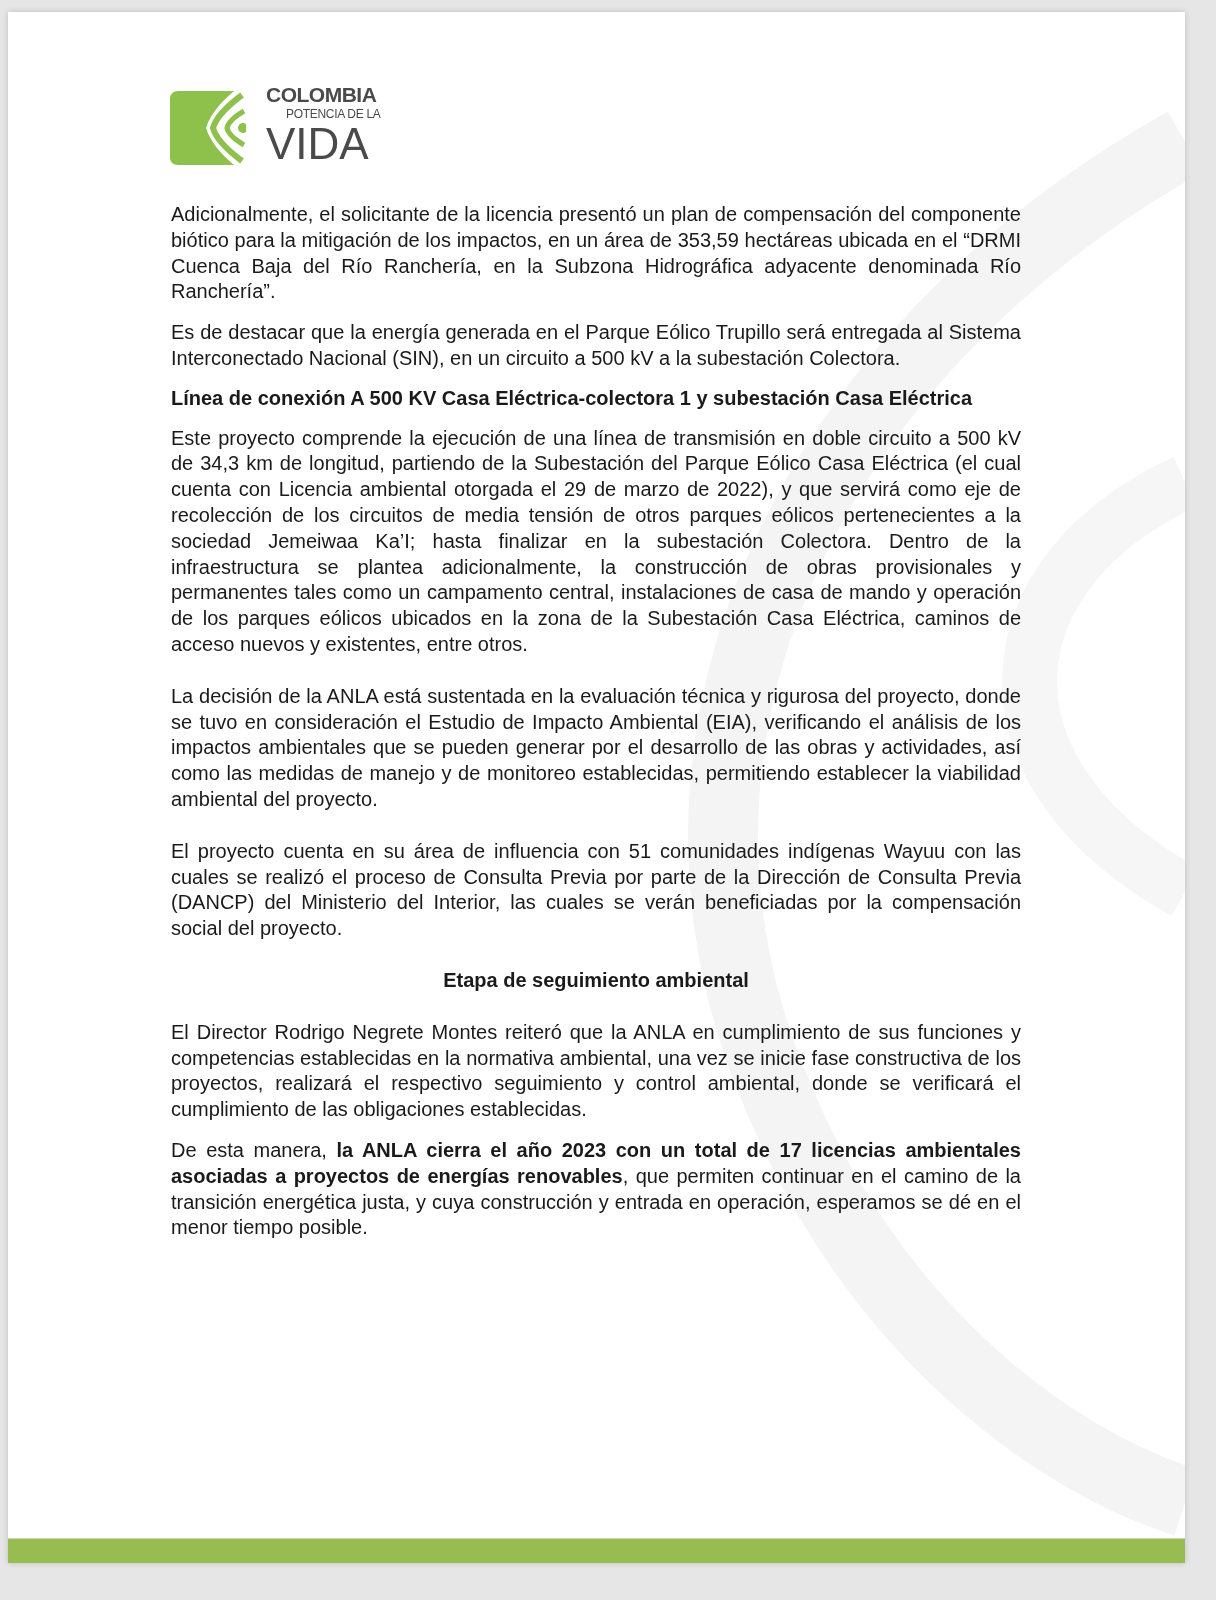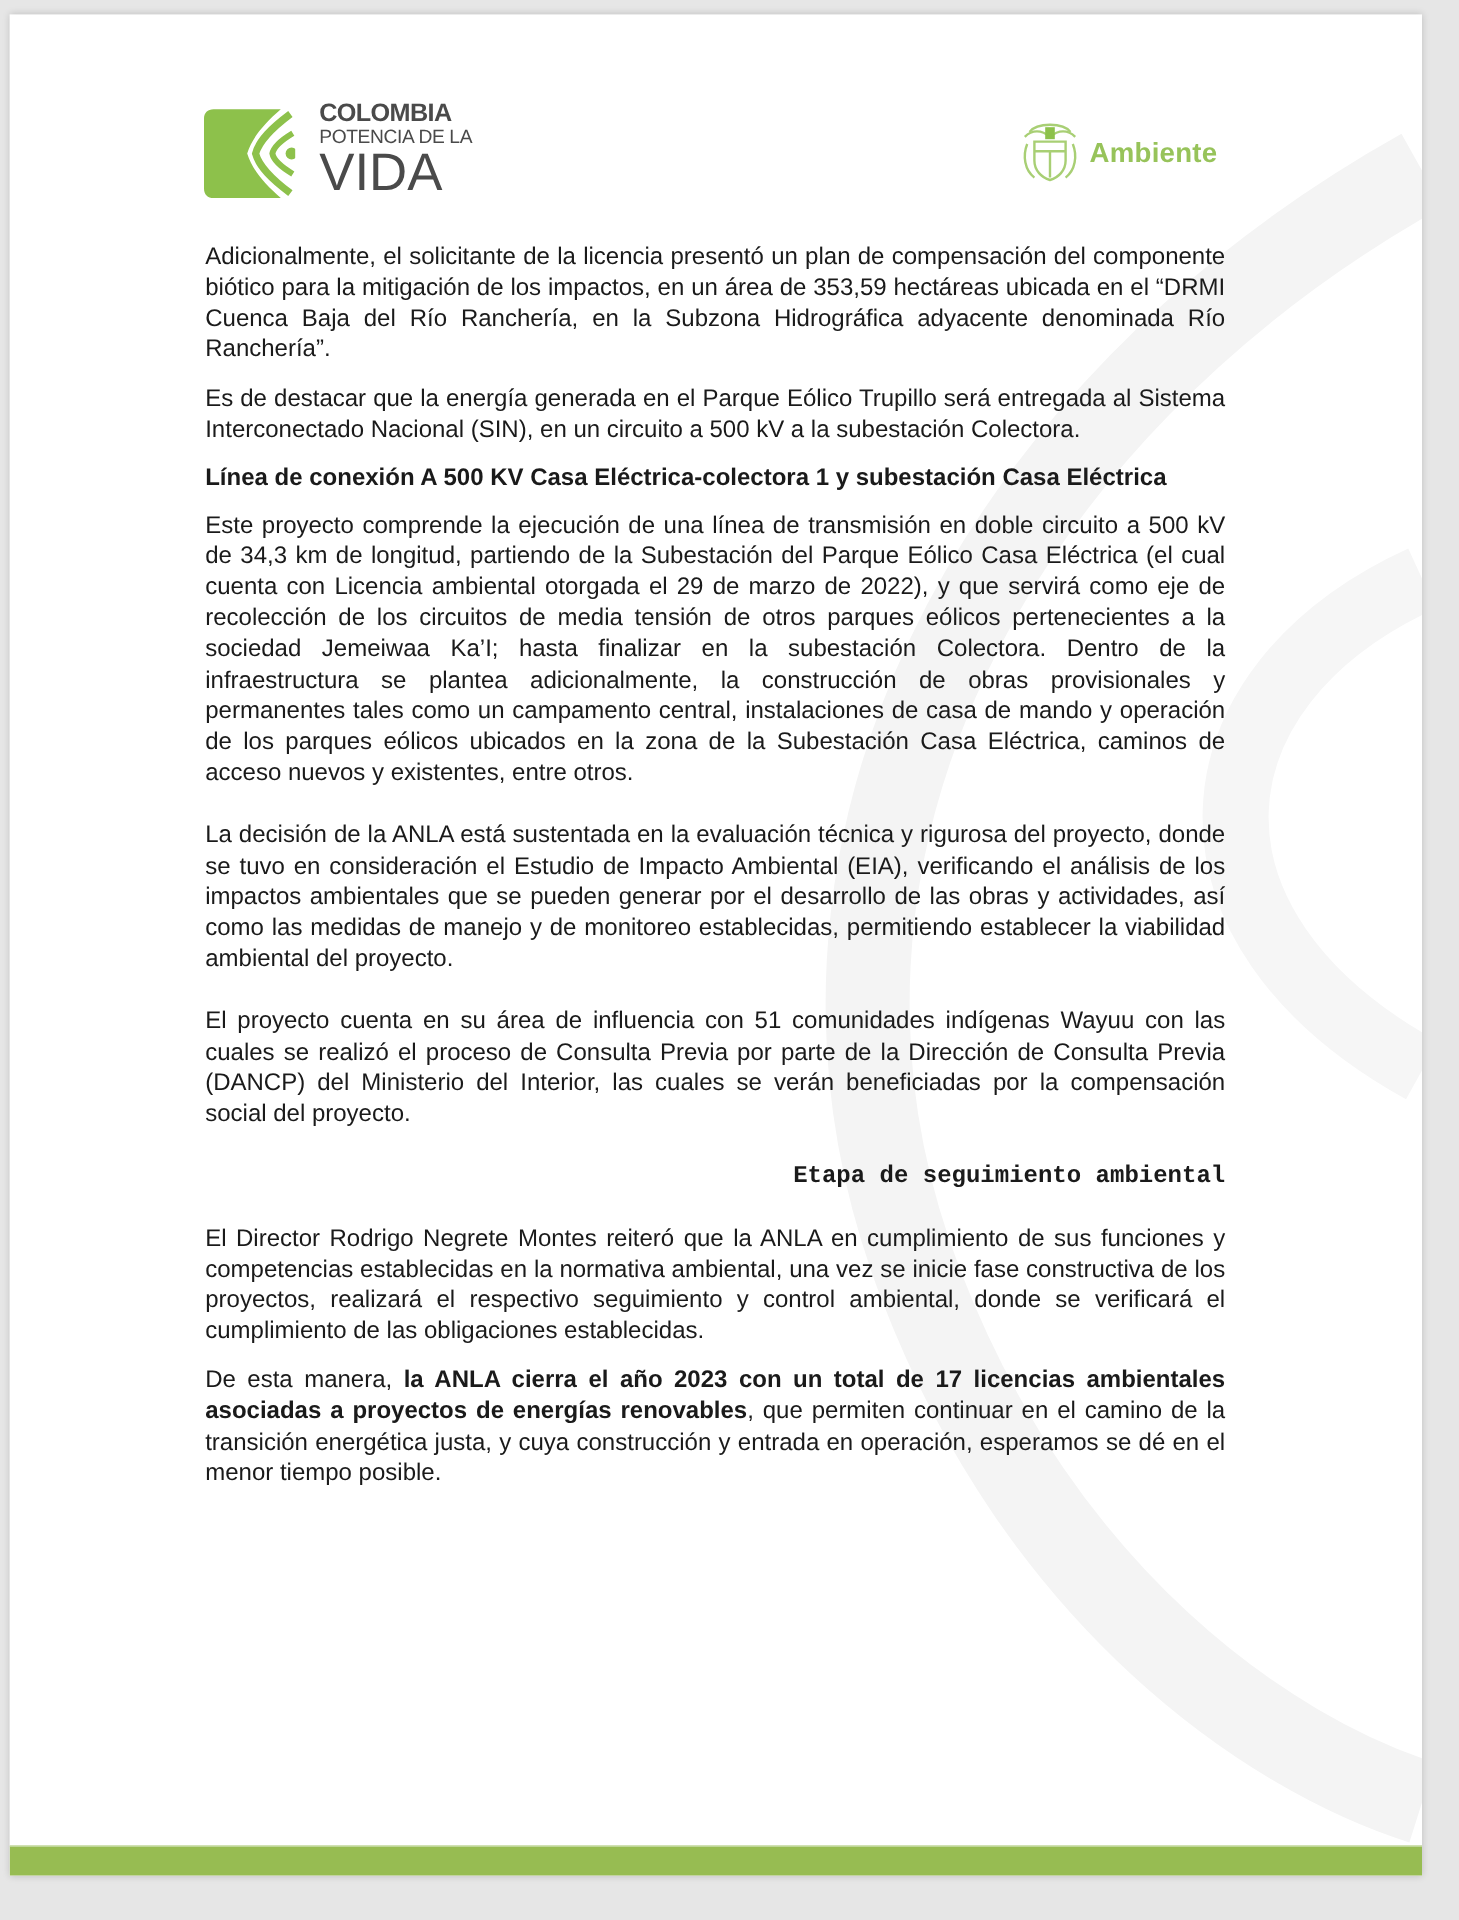--- a/index.html
+++ b/index.html
@@ -10,37 +10,37 @@
   .page {
     position:absolute; left:8px; top:12px; width:1177px; height:1551px;
     background:#ffffff; box-shadow:0 0 6px rgba(0,0,0,0.18); overflow:hidden;
   }
   .watermark { position:absolute; left:0; top:0; width:1177px; height:1551px; pointer-events:none; }
   .header { position:absolute; left:0; top:0; width:100%; height:170px;padding-left:17px; }
   .logo-left { position:absolute; left:160px; top:64px; width:230px; height:95px; }
   .logo-mark { position:absolute; left:0; top:13px; width:78px; height:78px; }
   .logo-text { position:absolute; left:98px; top:8px; color:#4a4a4a; }
   .lt-1 { font-weight:bold; font-size:21px; letter-spacing:-0.5px; line-height:22px; display:block; }
-  .lt-2 { font-size:16px; line-height:17px; display:block; letter-spacing:-0.3px; }
+  .lt-2 { font-size:12px; line-height:17px; display:block; letter-spacing:-0.3px;margin-left:20px; }
   .lt-3 { font-weight:normal; font-size:44px; line-height:42px; display:block; letter-spacing:0px; }
   .logo-right { position:absolute; left:842px; top:88px; height:54px; display:flex; align-items:center; }
   .shield { width:50px; height:54px; }
   .amb { color:#97c35a; font-weight:bold; font-size:23px; margin-left:8px; letter-spacing:0.2px; }
 
   .content {
     position:absolute; left:163px; top:190px; width:850px; color:#1a1a1a;
     font-family:"Liberation Sans Narrow", "Liberation Sans", sans-serif;
     font-size:20px; line-height:25.8px; text-align:justify;
   }
   .content p { margin:0; }
   .gap-s { height:15px; }
   .gap-m { height:14px; }
   .gap-l { height:26px; }
   .h-under { font-weight:bold; text-align:left; }
-  .h-bold { font-weight:bold; text-align:right;font-family:Liberation Mono, monospace; }
+  .h-bold { font-weight:bold; text-align:center; }
   b { font-weight:bold;margin-top:35px; }
 
   .footer-bar { position:absolute; left:0; top:1526px; width:100%; height:25px; background:#97bc52; border-top:1px solid #c9dca8; }
 </style>
 </head>
 <body>
 
 <div class="page">
 
   <svg class="watermark" viewBox="0 0 1177 1551">
@@ -61,35 +61,20 @@
         <path d="M76 22 C66 28, 60 33, 59 39 C60 45, 66 50, 76 56" fill="none" stroke="#8dc14b" stroke-width="5"></path>
         <circle cx="75" cy="39" r="5" fill="#8dc14b"></circle>
       </svg>
       <div class="logo-text">
         <span class="lt-1">COLOMBIA</span>
         <span class="lt-2">POTENCIA DE LA</span>
         <span class="lt-3">VIDA</span>
       </div>
     </div>
 
-    <div class="logo-right">
-      <svg class="shield" viewBox="0 0 50 54">
-        <g fill="none" stroke="#a8cf74" stroke-width="2">
-          <path d="M8 10 C14 2, 36 2, 42 10"></path>
-          <path d="M4 14 C10 8, 18 8, 25 14 C32 8, 40 8, 46 14"></path>
-          <path d="M12 18 H38 V34 C38 42, 32 48, 25 50 C18 48, 12 42, 12 34 Z"></path>
-          <path d="M12 26 H38"></path>
-          <path d="M25 26 V48"></path>
-          <path d="M6 20 C2 30, 4 42, 12 48"></path>
-          <path d="M44 20 C48 30, 46 42, 38 48"></path>
-        </g>
-        <rect x="21" y="6" width="8" height="10" fill="#8dc14b"></rect>
-      </svg>
-      <span class="amb">Ambiente</span>
-    </div>
   </div>
 
   <div class="content">
     <p>Adicionalmente, el solicitante de la licencia presentó un plan de compensación del componente biótico para la mitigación de los impactos, en un área de 353,59 hectáreas ubicada en el “DRMI Cuenca Baja del Río Ranchería, en la Subzona Hidrográfica adyacente denominada Río Ranchería”.</p>
     <div class="gap-s"></div>
     <p>Es de destacar que la energía generada en el Parque Eólico Trupillo será entregada al Sistema Interconectado Nacional (SIN), en un circuito a 500 kV a la subestación Colectora.</p>
     <div class="gap-m"></div>
     <p class="h-under">Línea de conexión A 500 KV Casa Eléctrica-colectora 1 y subestación Casa Eléctrica</p>
     <div class="gap-m"></div>
     <p>Este proyecto comprende la ejecución de una línea de transmisión en doble circuito a 500 kV de 34,3 km de longitud, partiendo de la Subestación del Parque Eólico Casa Eléctrica (el cual cuenta con Licencia ambiental otorgada el 29 de marzo de 2022), y que servirá como eje de recolección de los circuitos de media tensión de otros parques eólicos pertenecientes a la sociedad Jemeiwaa Ka’I; hasta finalizar en la subestación Colectora. Dentro de la infraestructura se plantea adicionalmente, la construcción de obras provisionales y permanentes tales como un campamento central, instalaciones de casa de mando y operación de los parques eólicos ubicados en la zona de la Subestación Casa Eléctrica, caminos de acceso nuevos y existentes, entre otros.</p>

